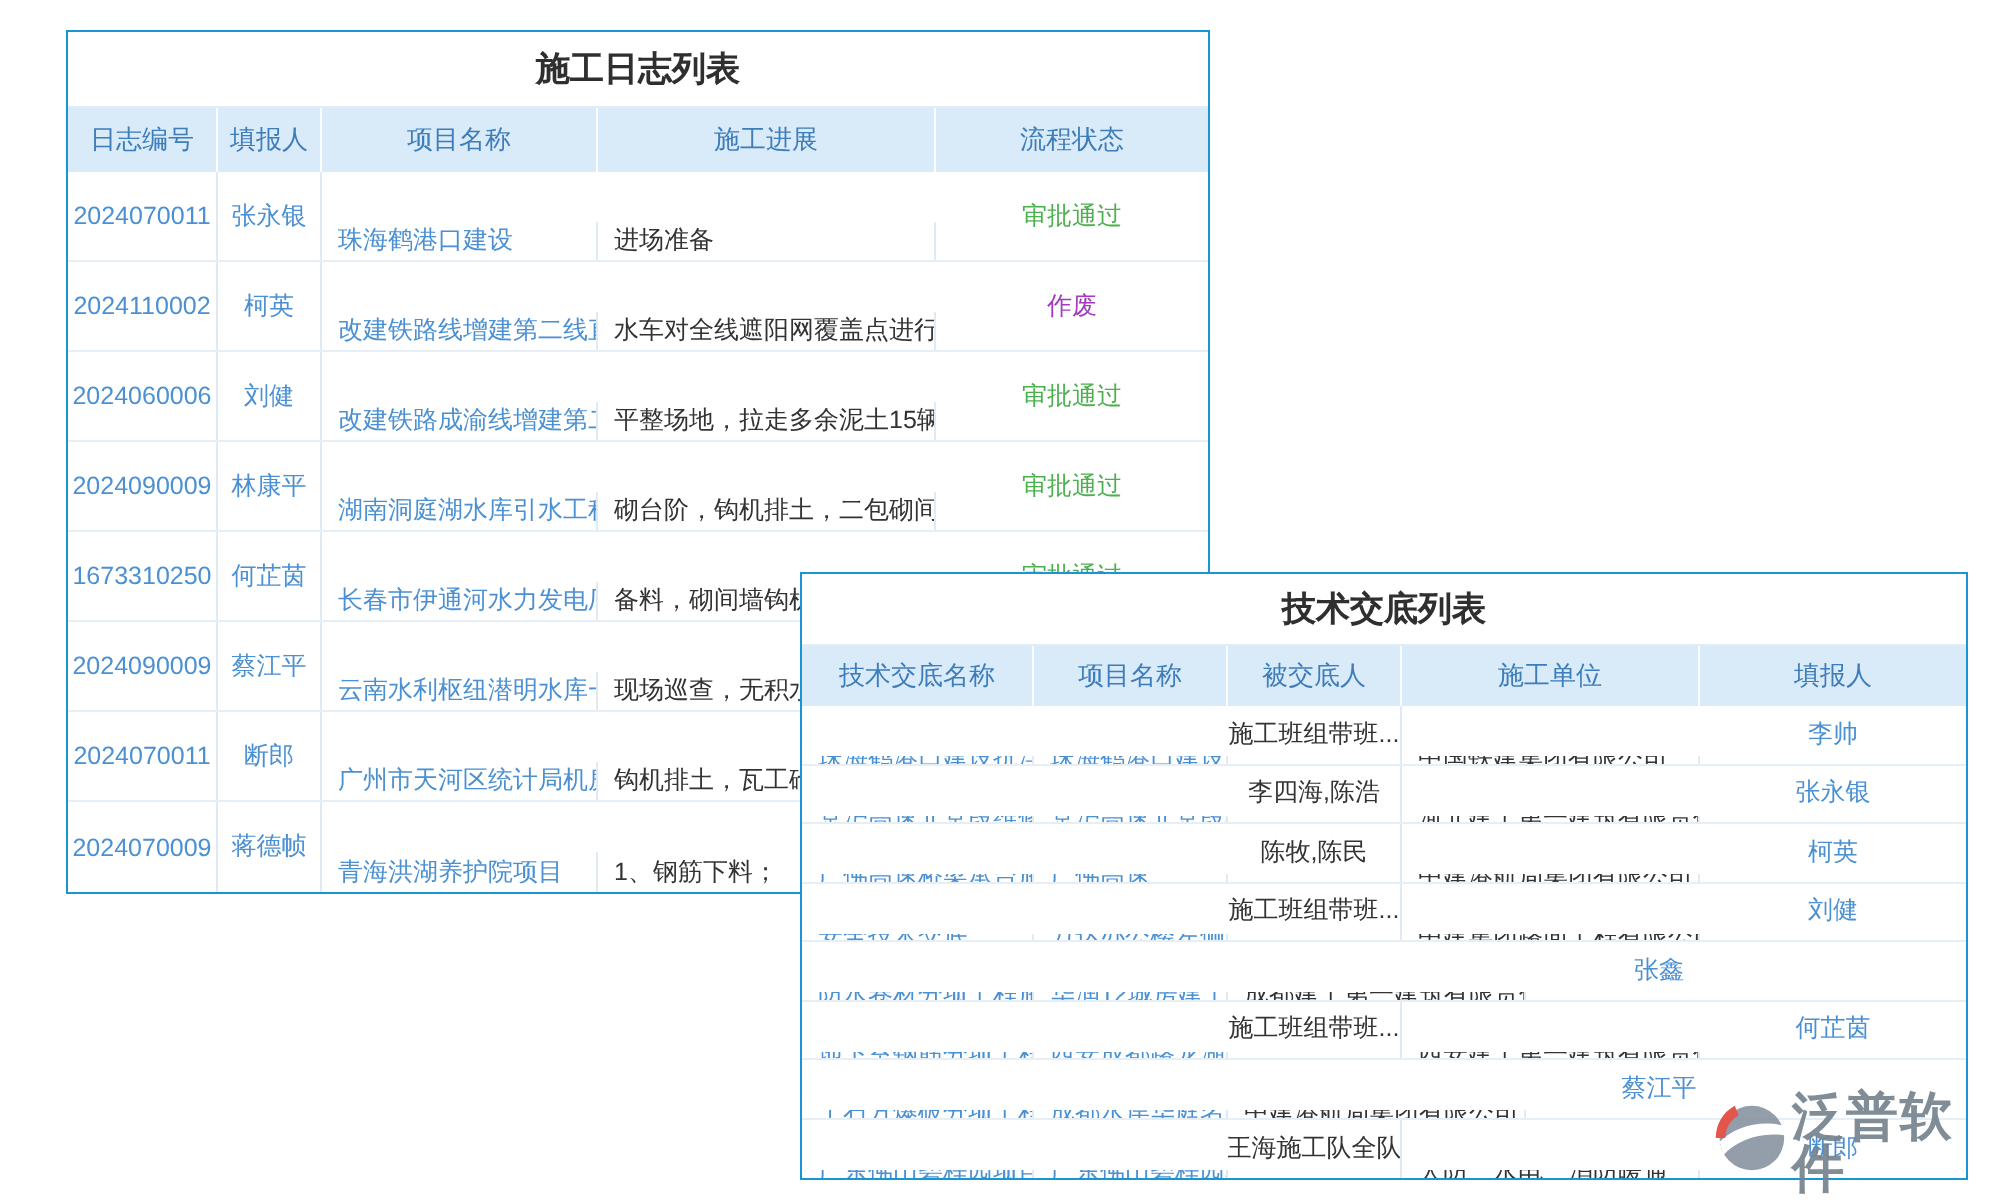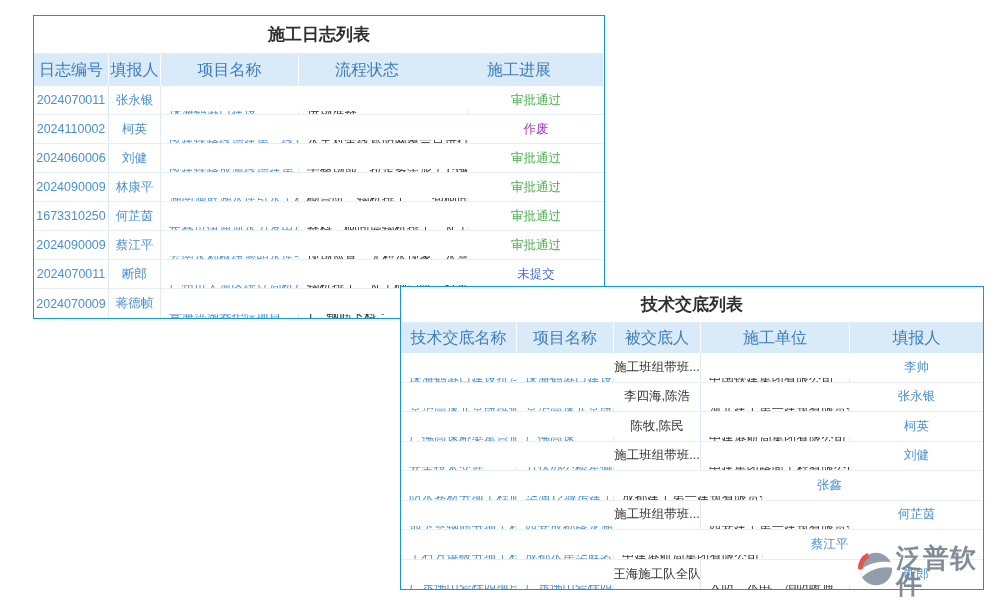--- a/index.html
+++ b/index.html
@@ -4,40 +4,40 @@
 <style>
   * { margin:0; padding:0; box-sizing:border-box; }
   html,body { width:1000px; height:600px; background:#ffffff; overflow:hidden;
     font-family:"Liberation Sans","DejaVu Sans",sans-serif; }
   .panel { position:absolute; background:#fdba74;
     border:1px solid var(--table-border,#1796d3); }
   .panel-title { display:flex; align-items:center; justify-content:center;
     font-size:17px; font-weight:bold; color:#2f2f2f;
     border-bottom:1px solid #e0ecf7; background:#ffffff; }
   .thead { display:flex; background:var(--header-bg,#d9eaf9); }
-  .hcell { font-size:16px; color:var(--header-text,#3d7dba);
+  .hcell { font-size:13px; color:var(--header-text,#3d7dba);
     display:flex; align-items:center; justify-content:center;
     border-right:1px solid rgba(255,255,255,.9); overflow:hidden; white-space:nowrap; }
   .hcell.last { border-right:none; }
   .trow { display:flex; border-bottom:1px solid #e6eef6; background:#ffffff; }
   .trow:last-child { border-bottom:none; }
   .cell { font-size:12.5px; color:var(--body-text,#333333); padding:0 8px;
     display:flex; align-items:center; overflow:hidden; white-space:nowrap;
     border-right:1px solid #e0eaf4; }
   .cell.last { border-right:none; }
   .c-center { justify-content:center; }
   .c-left { justify-content:flex-start;margin-top:25px; }
   .c-link { color:var(--link-text,#4a90d2); cursor:pointer; }
   .st-approved { color:var(--status-approved,#4db04f); }
   .st-voided { color:var(--status-voided,#a23bbf); }
   .st-unsubmitted { color:var(--status-unsubmitted,#4a6be0); }
   #log-panel { left:33px; top:15px; width:572px; }
   #log-panel .panel-title { height:38px; }
   #log-panel .thead { height:32px; }
-  #log-panel .trow { height:29px; }
+  #log-panel .trow { height:45px; }
   #disc-panel { left:400px; top:286px; width:584px; z-index:5; }
   #disc-panel .panel-title { height:36px; }
   #disc-panel .thead { height:30px; }
   #disc-panel .trow { height:29.5px; }
   #watermark { position:absolute; left:856px; top:545px; width:146px; z-index:9;
     opacity:.92; }
   #watermark .wm-top { display:flex; align-items:center; }
   #watermark .wm-brand { font-size:26px; font-weight:bold; letter-spacing:1px;
     color:var(--watermark-brand,#76848f); line-height:1; margin-left:2px; }
   #watermark .wm-url { font-size:12.5px; font-weight:bold; letter-spacing:.5px;
@@ -45,22 +45,22 @@
 </style>
 </head>
 <body>
 
 <div class="panel" id="log-panel">
   <div class="panel-title">施工日志列表</div>
   <div class="thead">
     <div class="hcell" style="width:75px">日志编号</div>
     <div class="hcell" style="width:52px">填报人</div>
     <div class="hcell" style="width:138px">项目名称</div>
+    <div class="hcell" style="width:169px">施工进展</div>
     <div class="hcell last" style="width:136px">流程状态</div>
-    <div class="hcell" style="width:169px">施工进展</div>
   </div>
   <div id="log-rows">
       <div class="trow">
         <div class="cell c-center c-link" style="width: 75px;">2024070011</div>
         <div class="cell c-center c-link" style="width: 52px;">张永银</div>
         <div class="cell c-left c-link" style="width: 138px;">珠海鹤港口建设</div>
         <div class="cell c-left" style="width: 169px;">进场准备</div>
         <div class="cell c-center last st-approved" style="width: 136px;">审批通过</div>
       </div>
       <div class="trow">

